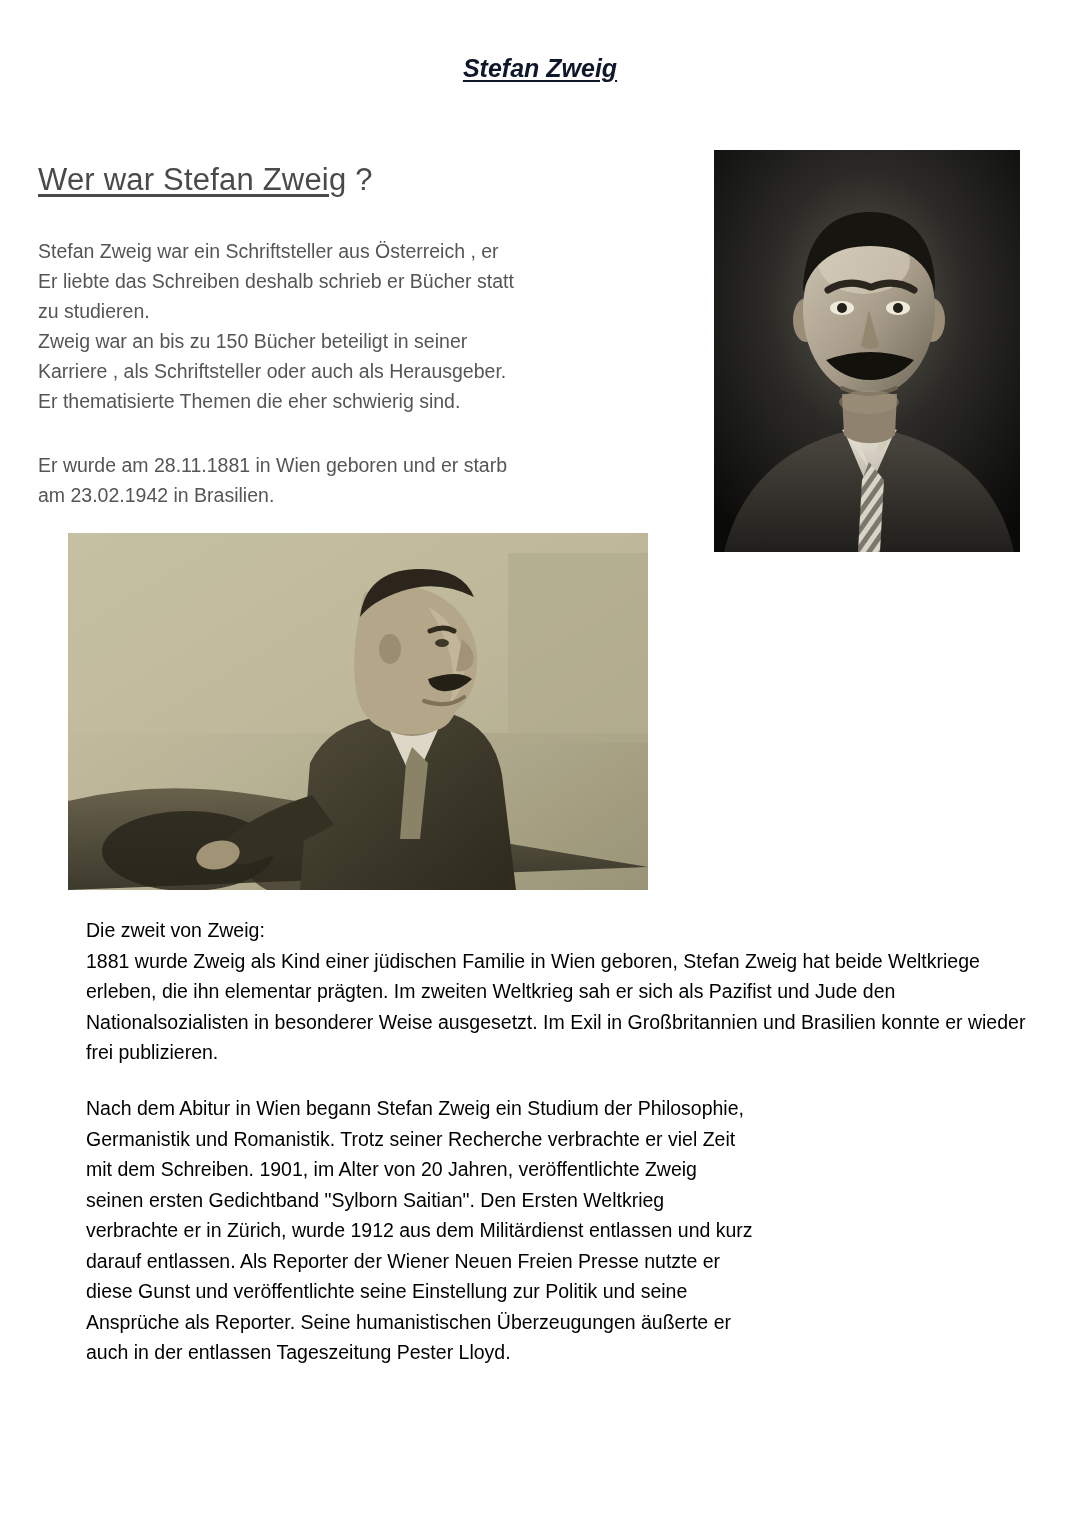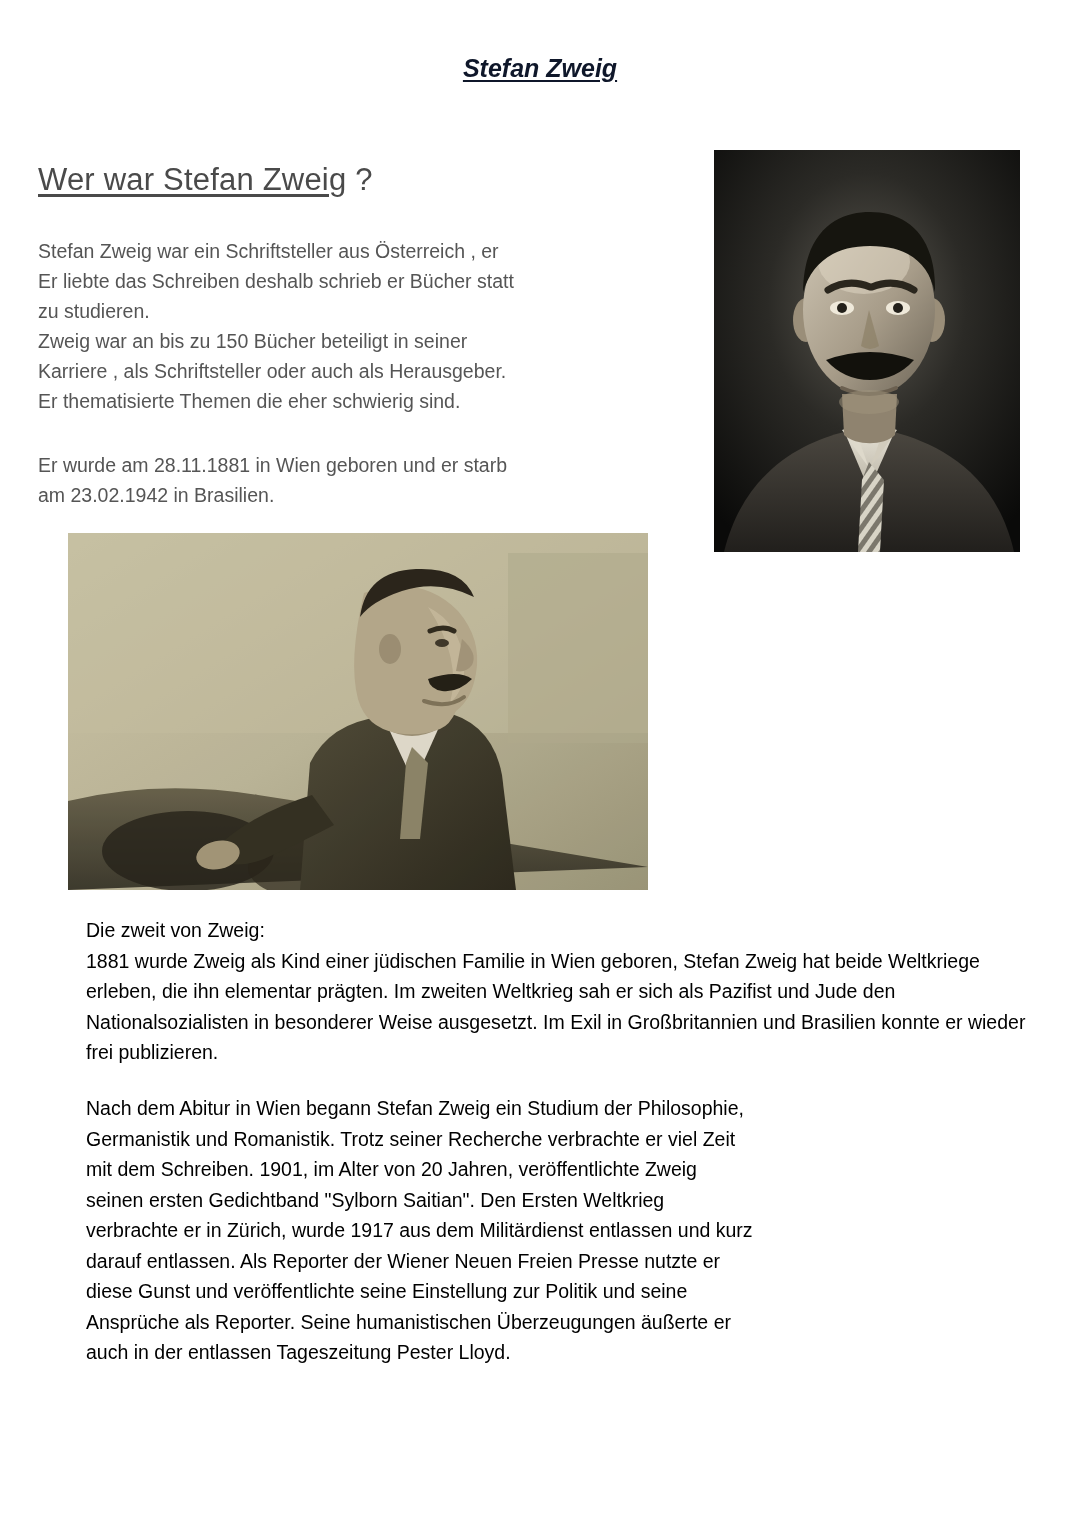--- a/index.html
+++ b/index.html
@@ -280,20 +280,20 @@
   <div class="body-block block-life">
     <span class="caption">Die zweit von Zweig:</span>
     <p>1881 wurde Zweig als Kind einer jüdischen Familie in Wien geboren, Stefan Zweig hat beide Weltkriege erleben, die ihn elementar prägten. Im zweiten Weltkrieg sah er sich als Pazifist und Jude den Nationalsozialisten in besonderer Weise ausgesetzt. Im Exil in Großbritannien und Brasilien konnte er wieder frei publizieren.</p>
   </div>
 
   <div class="body-block block-study">
     <span class="line">Nach dem Abitur in Wien begann Stefan Zweig ein Studium der Philosophie,</span>
     <span class="line">Germanistik und Romanistik. Trotz seiner Recherche verbrachte er viel Zeit</span>
     <span class="line">mit dem Schreiben. 1901, im Alter von 20 Jahren, veröffentlichte Zweig</span>
     <span class="line">seinen ersten Gedichtband "Sylborn Saitian". Den Ersten Weltkrieg</span>
-    <span class="line">verbrachte er in Zürich, wurde 1917 aus dem Militärdienst entlassen und kurz</span>
+    <span class="line">verbrachte er in Zürich, wurde 1912 aus dem Militärdienst entlassen und kurz</span>
     <span class="line">darauf entlassen. Als Reporter der Wiener Neuen Freien Presse nutzte er</span>
     <span class="line">diese Gunst und veröffentlichte seine Einstellung zur Politik und seine</span>
     <span class="line">Ansprüche als Reporter. Seine humanistischen Überzeugungen äußerte er</span>
     <span class="line">auch in der entlassen Tageszeitung Pester Lloyd.</span>
   </div>
 
 </div>
 
 </body></html>

